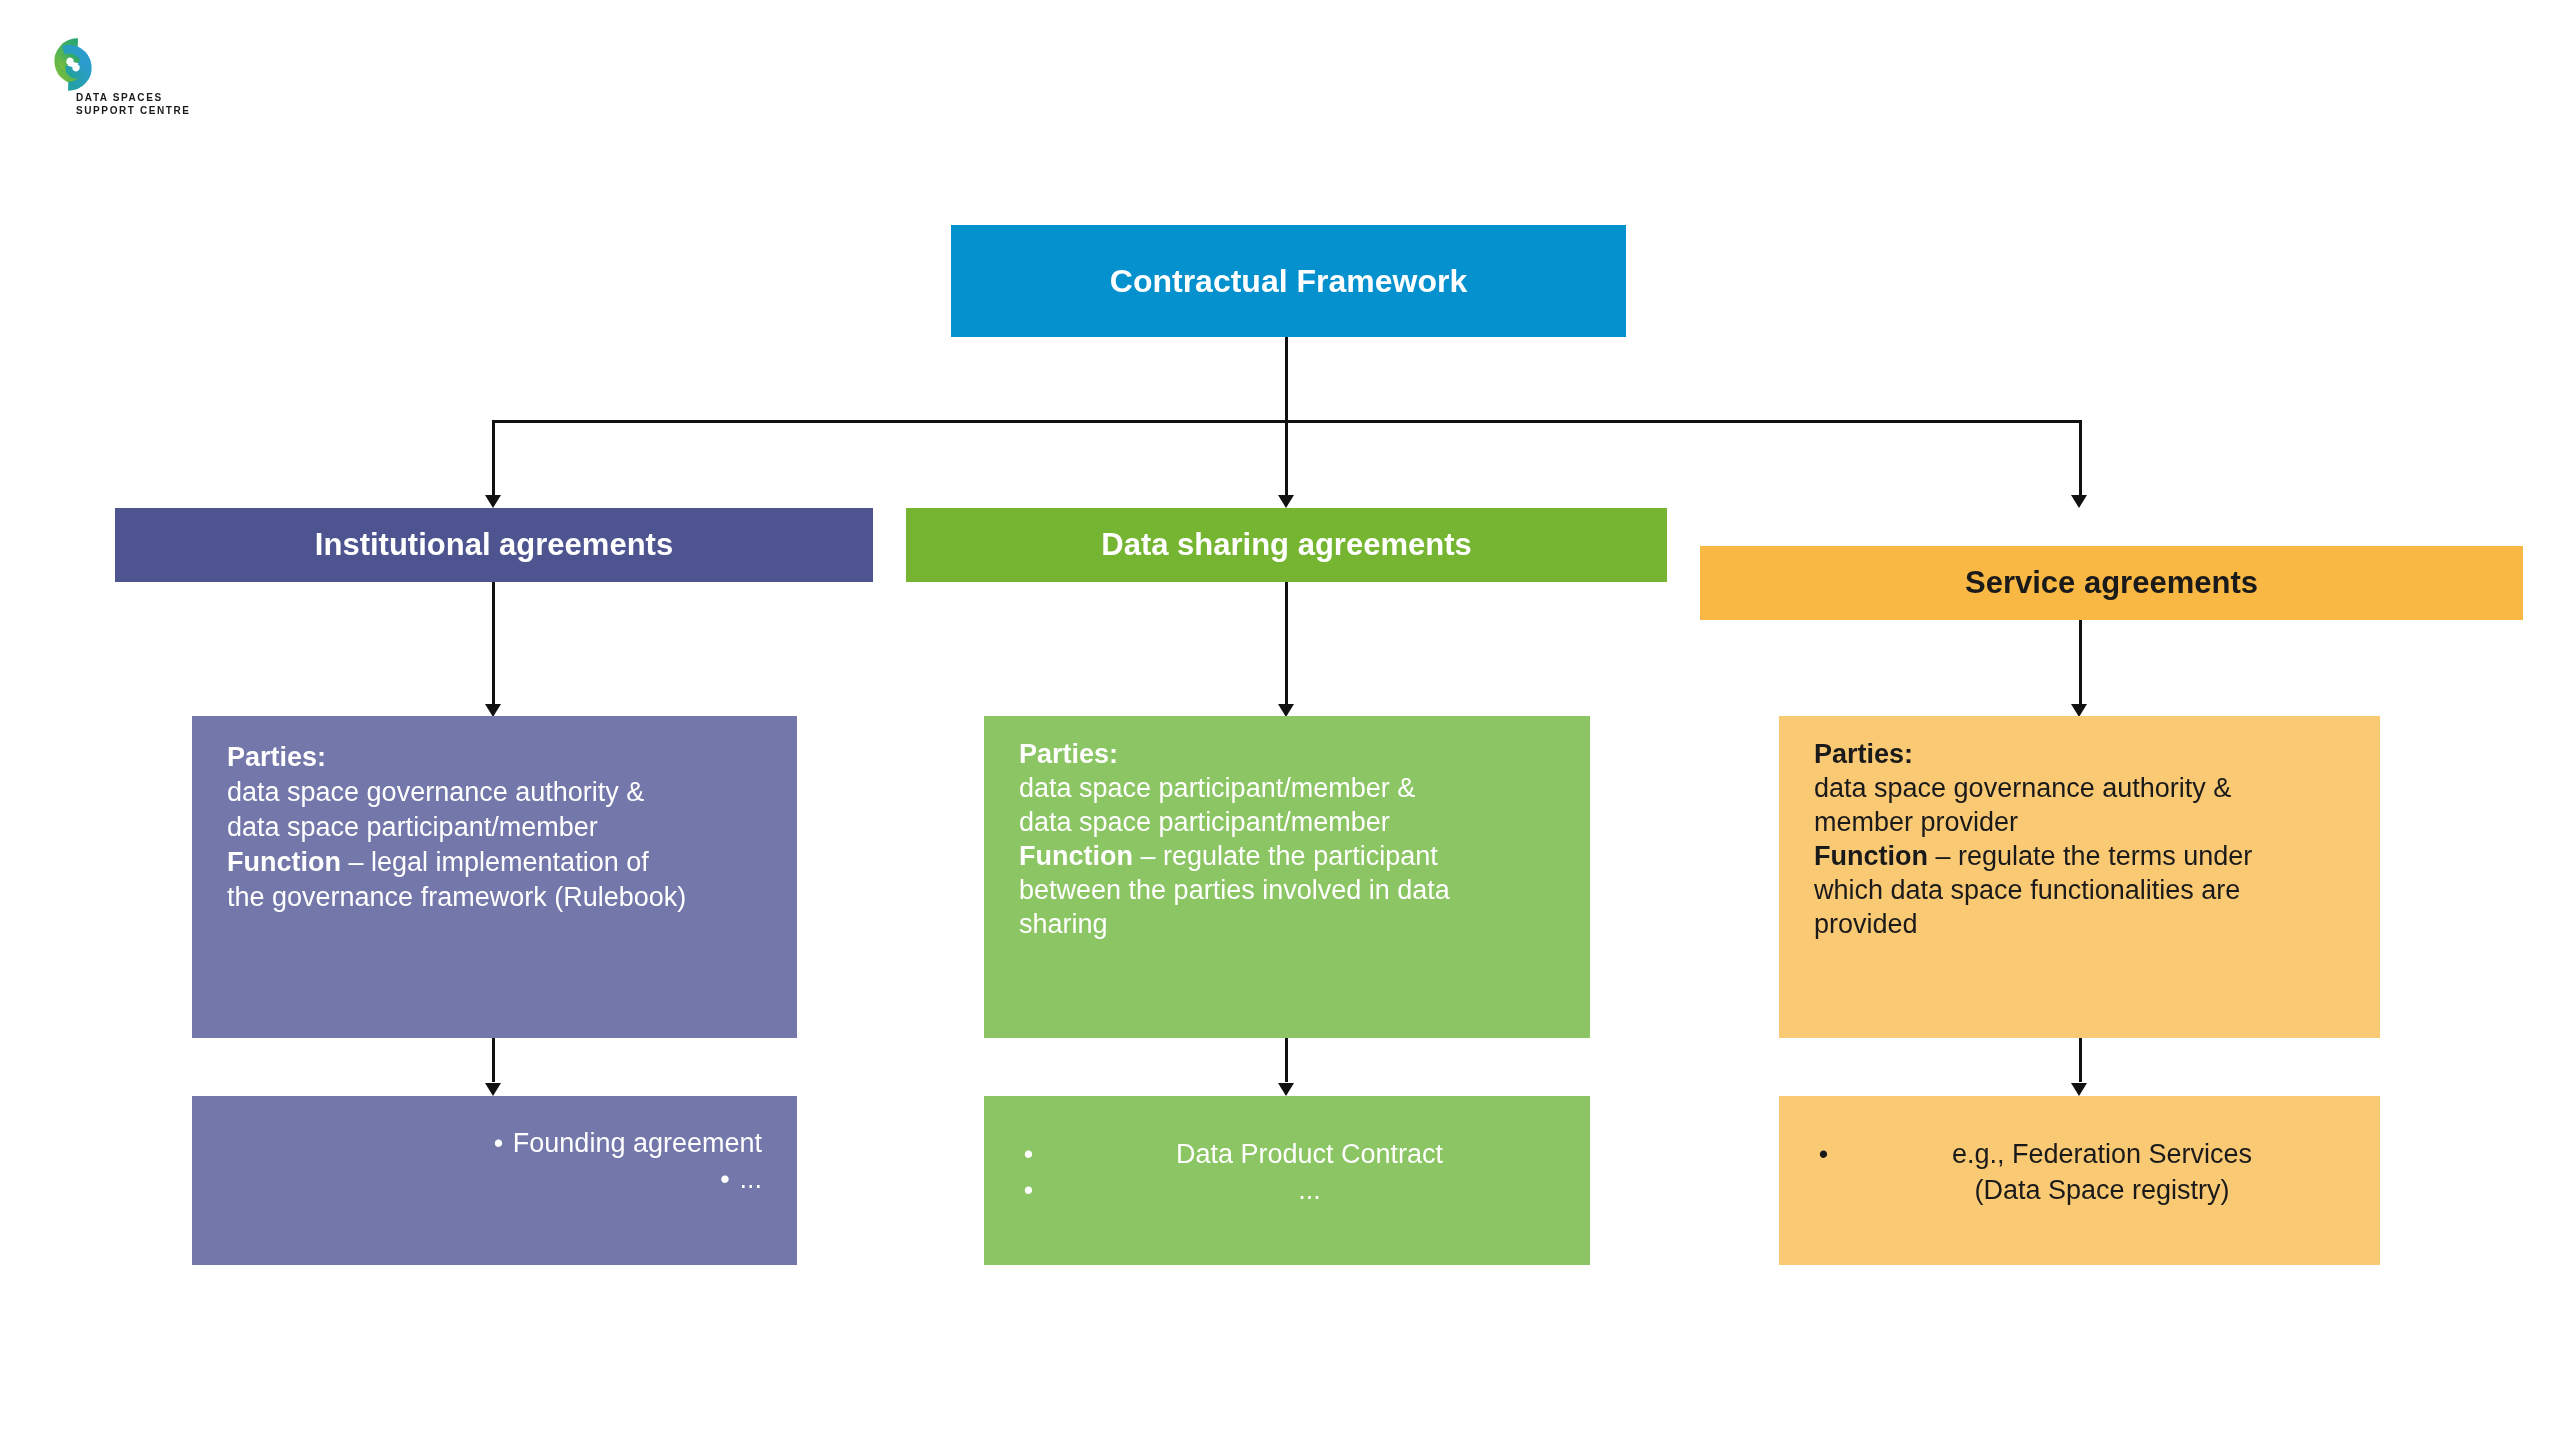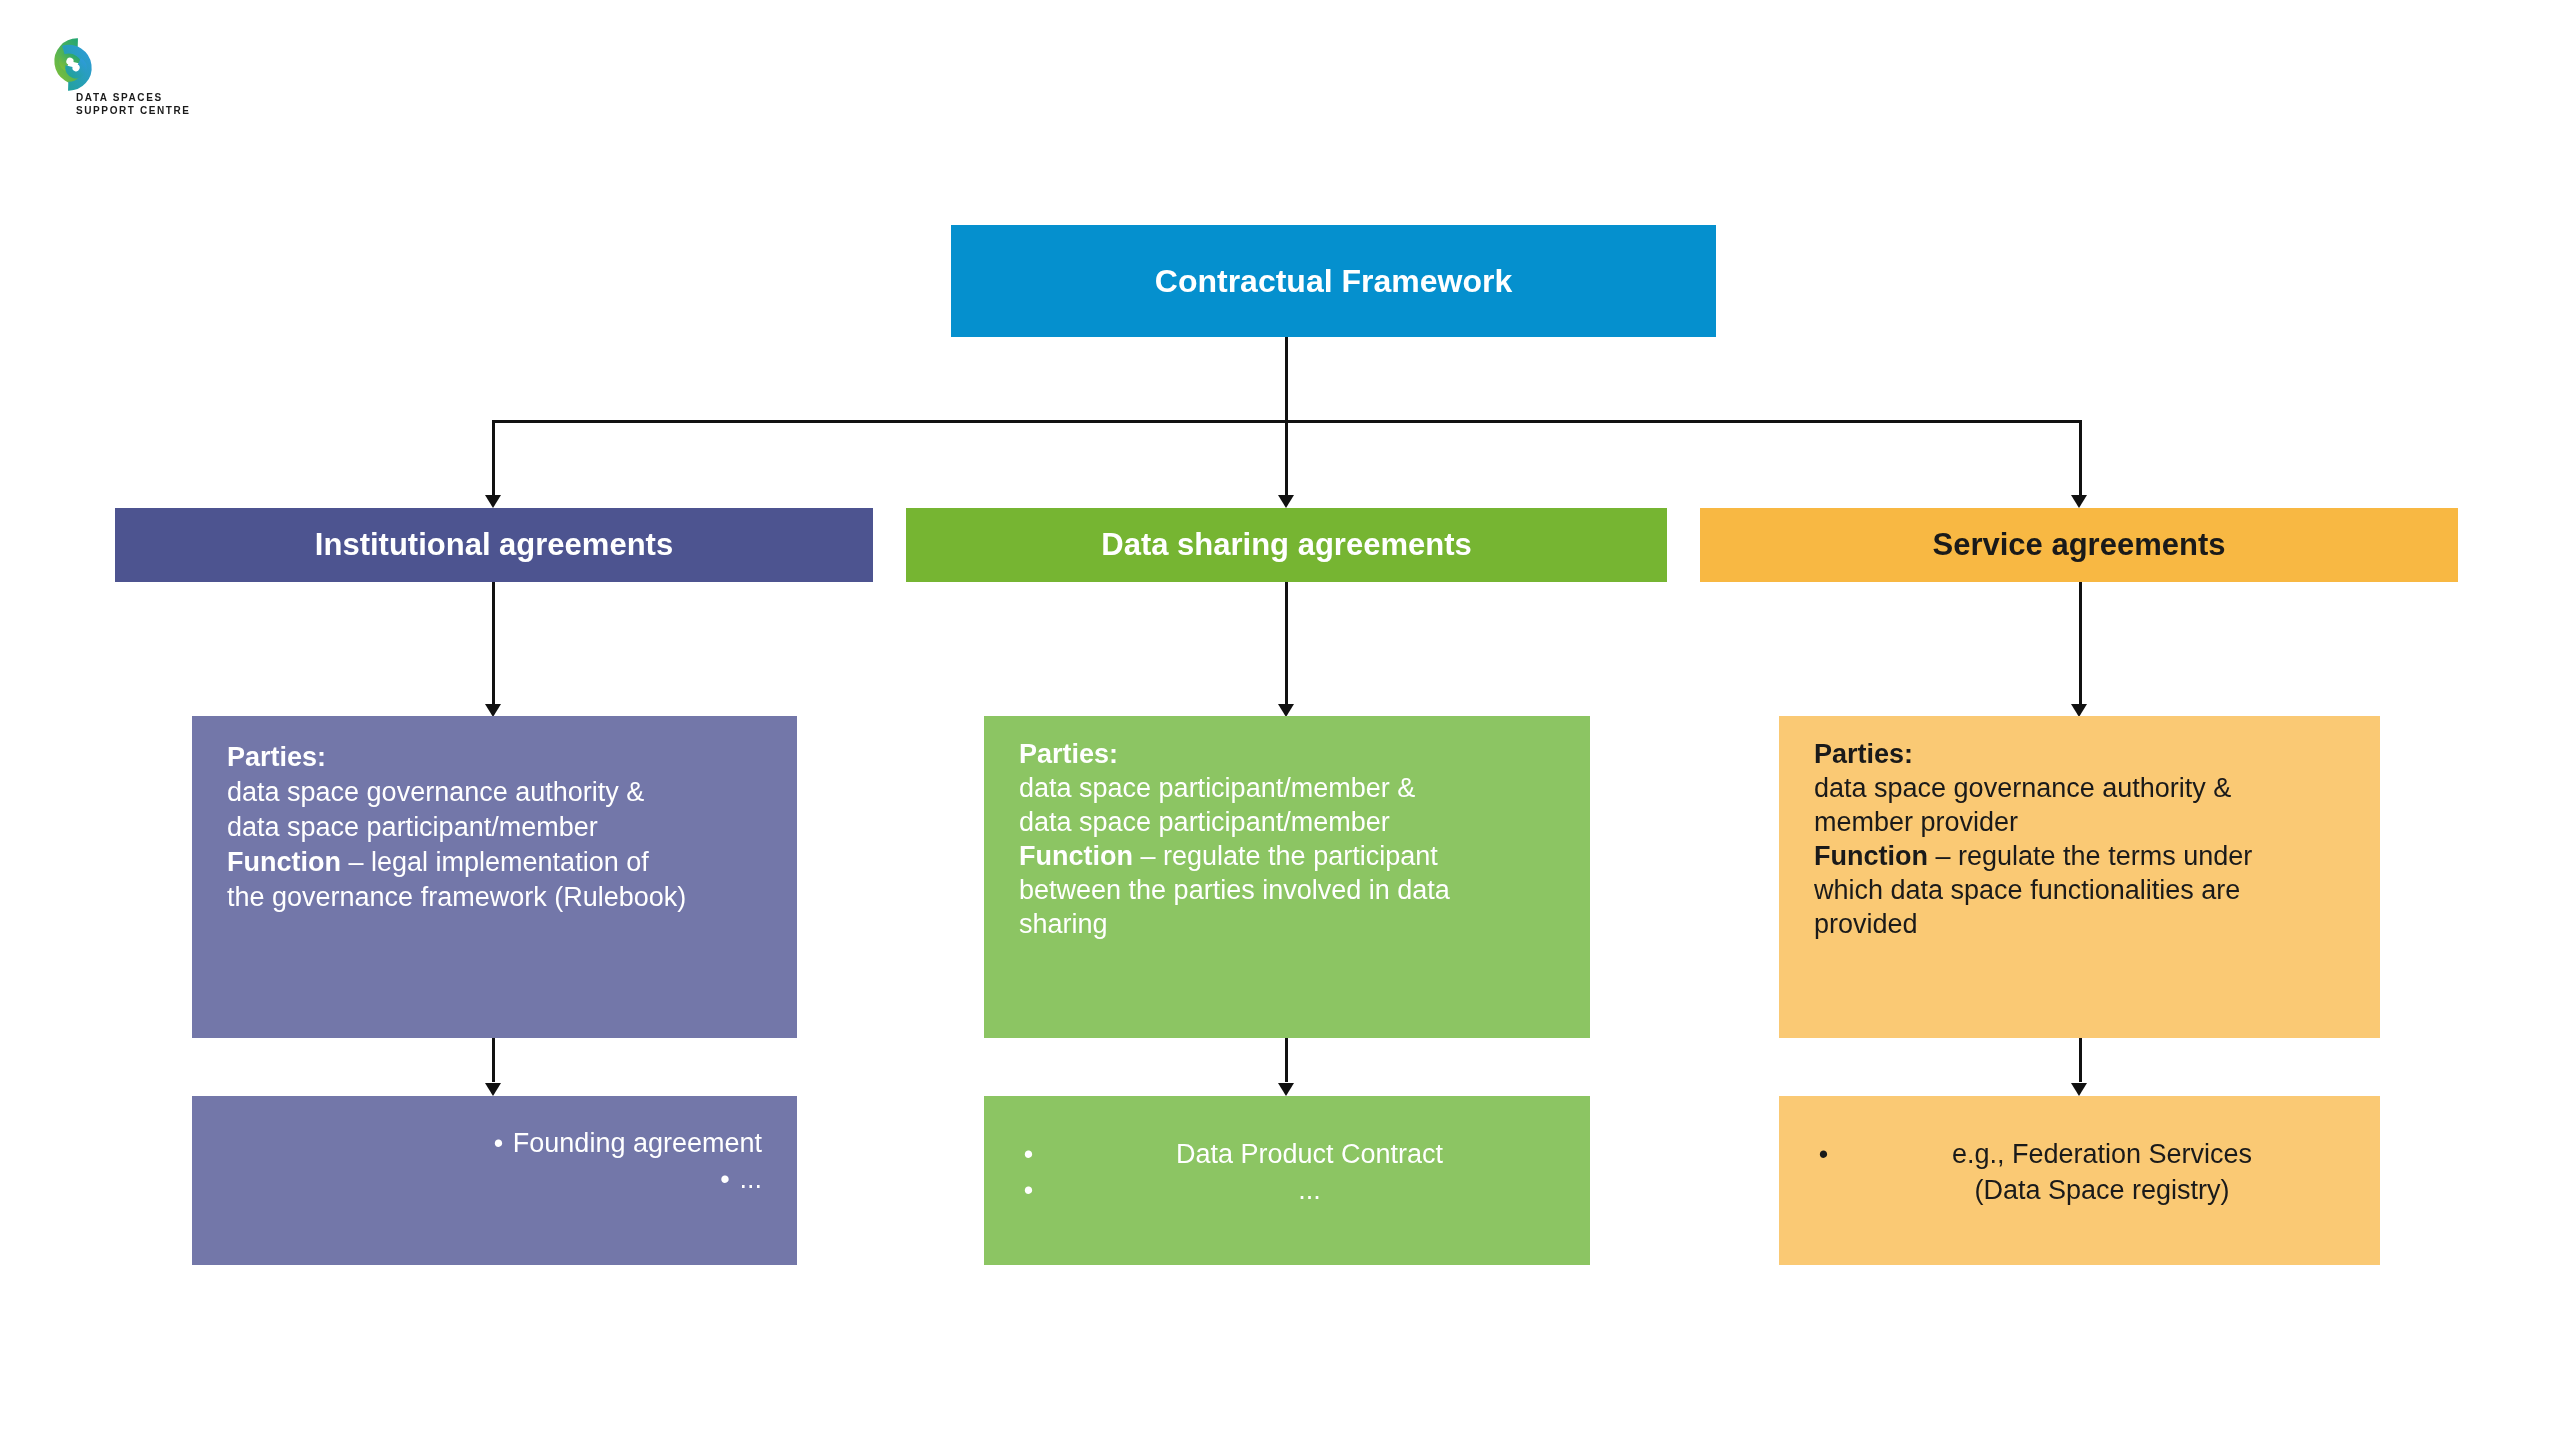--- a/index.html
+++ b/index.html
@@ -16,33 +16,33 @@
   .logo svg{display:block;}
   .logo-text{
     position:absolute;left:32px;top:55px;
     font-size:10px;font-weight:bold;letter-spacing:1.6px;
     line-height:12.5px;color:#1b1b1b;white-space:nowrap;
   }
 
   
   .node{position:absolute;box-sizing:border-box;}
   .root{
-    left:951px;top:225px;width:765px;height:112px;
+    left:951px;top:225px;width:675px;height:112px;
     background:#0590CE;color:#ffffff;
     font-size:32px;font-weight:bold;
     text-align:center;line-height:112px;
   }
   .hdr{
     top:508px;height:74px;
     font-size:31px;font-weight:bold;
     text-align:center;line-height:74px;color:#ffffff;
   }
   .hdr-inst{left:115px;width:758px;background:#4D5490;}
   .hdr-data{left:906px;width:761px;background:#76B532;}
-  .hdr-svc{left:1700px;width:758px;background:#F8B843;color:#1a1a1a;}
+  .hdr-svc{left:1700px;width:823px;background:#F8B843;color:#1a1a1a;margin-top:38px;}
 
   .bodybox{
     top:716px;height:322px;
     padding:24px 35px;
     font-size:27px;line-height:35px;color:#ffffff;
   }
   .listbox{
     top:1096px;height:169px;
     font-size:27px;color:#ffffff;
   }

